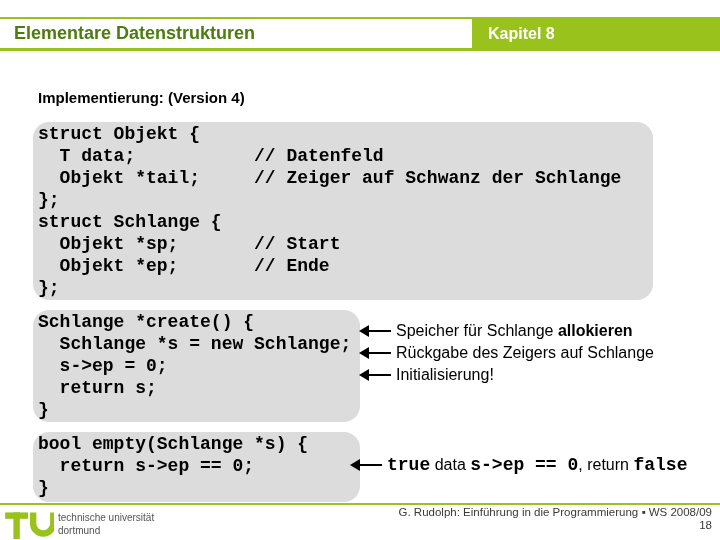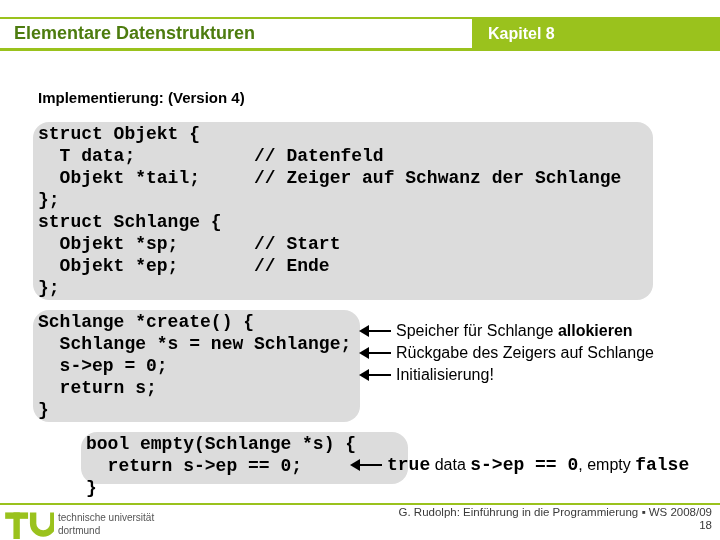--- a/index.html
+++ b/index.html
@@ -27,21 +27,21 @@
 
   
   .code-block { position:absolute; background:var(--code-bg);border-radius:16px; }
   .code-block pre {
     font-family:"Liberation Mono","DejaVu Sans Mono",monospace;
     font-weight:bold; font-size:18px; line-height:22px; color:#000;
     padding:1px 0 0 5px; white-space:pre;
   }
   #code-structs { left:33px; top:122px; width:620px; height:178px; }
   #code-create  { left:33px; top:310px; width:327px; height:112px; }
-  #code-empty   { left:33px; top:432px; width:327px; height:52px;margin-left:48px; }
+  #code-empty   { left:33px; top:432px; width:327px; height:70px; }
 
   
   .anno-group { position:absolute; }
   #anno-create { left:361px; top:320px; }
   #anno-empty  { left:352px; top:454px; }
   .anno-row { display:flex; align-items:center; height:22px; gap:5px; white-space:nowrap; }
   .anno-text { font-size:16px; color:#000; }
   .anno-text b { font-weight:bold; }
   .mono-frag {
     font-family:"Liberation Mono","DejaVu Sans Mono",monospace;
@@ -114,21 +114,21 @@
 
   <div class="code-block" id="code-empty">
     <pre>bool empty(Schlange *s) {
   return s-&gt;ep == 0;
 }</pre>
   </div>
 
   <div class="anno-group" id="anno-empty">
     <div class="anno-row">
       <span class="arrow"></span>
-      <span class="anno-text"><span class="mono-frag">true</span><span> data </span><span class="mono-frag">s-&gt;ep == 0</span><span>, empty </span><span class="mono-frag">false</span></span>
+      <span class="anno-text"><span class="mono-frag">true</span><span> data </span><span class="mono-frag">s-&gt;ep == 0</span><span>, return </span><span class="mono-frag">false</span></span>
     </div>
   </div>
 
   <div class="footer-line"></div>
 
   <svg class="tu-logo" width="50" height="33" viewBox="0 0 52 36" xmlns="http://www.w3.org/2000/svg">
     <g fill="#9ac21d">
       <rect x="0" y="7" width="25" height="7"></rect>
       <rect x="9" y="7" width="7" height="29"></rect>
       <path d="M27 7 h7 v12 a7.5 7.5 0 0 0 15 0 V7 h7 v12 a14.5 14.5 0 0 1 -29 0 z"></path>

